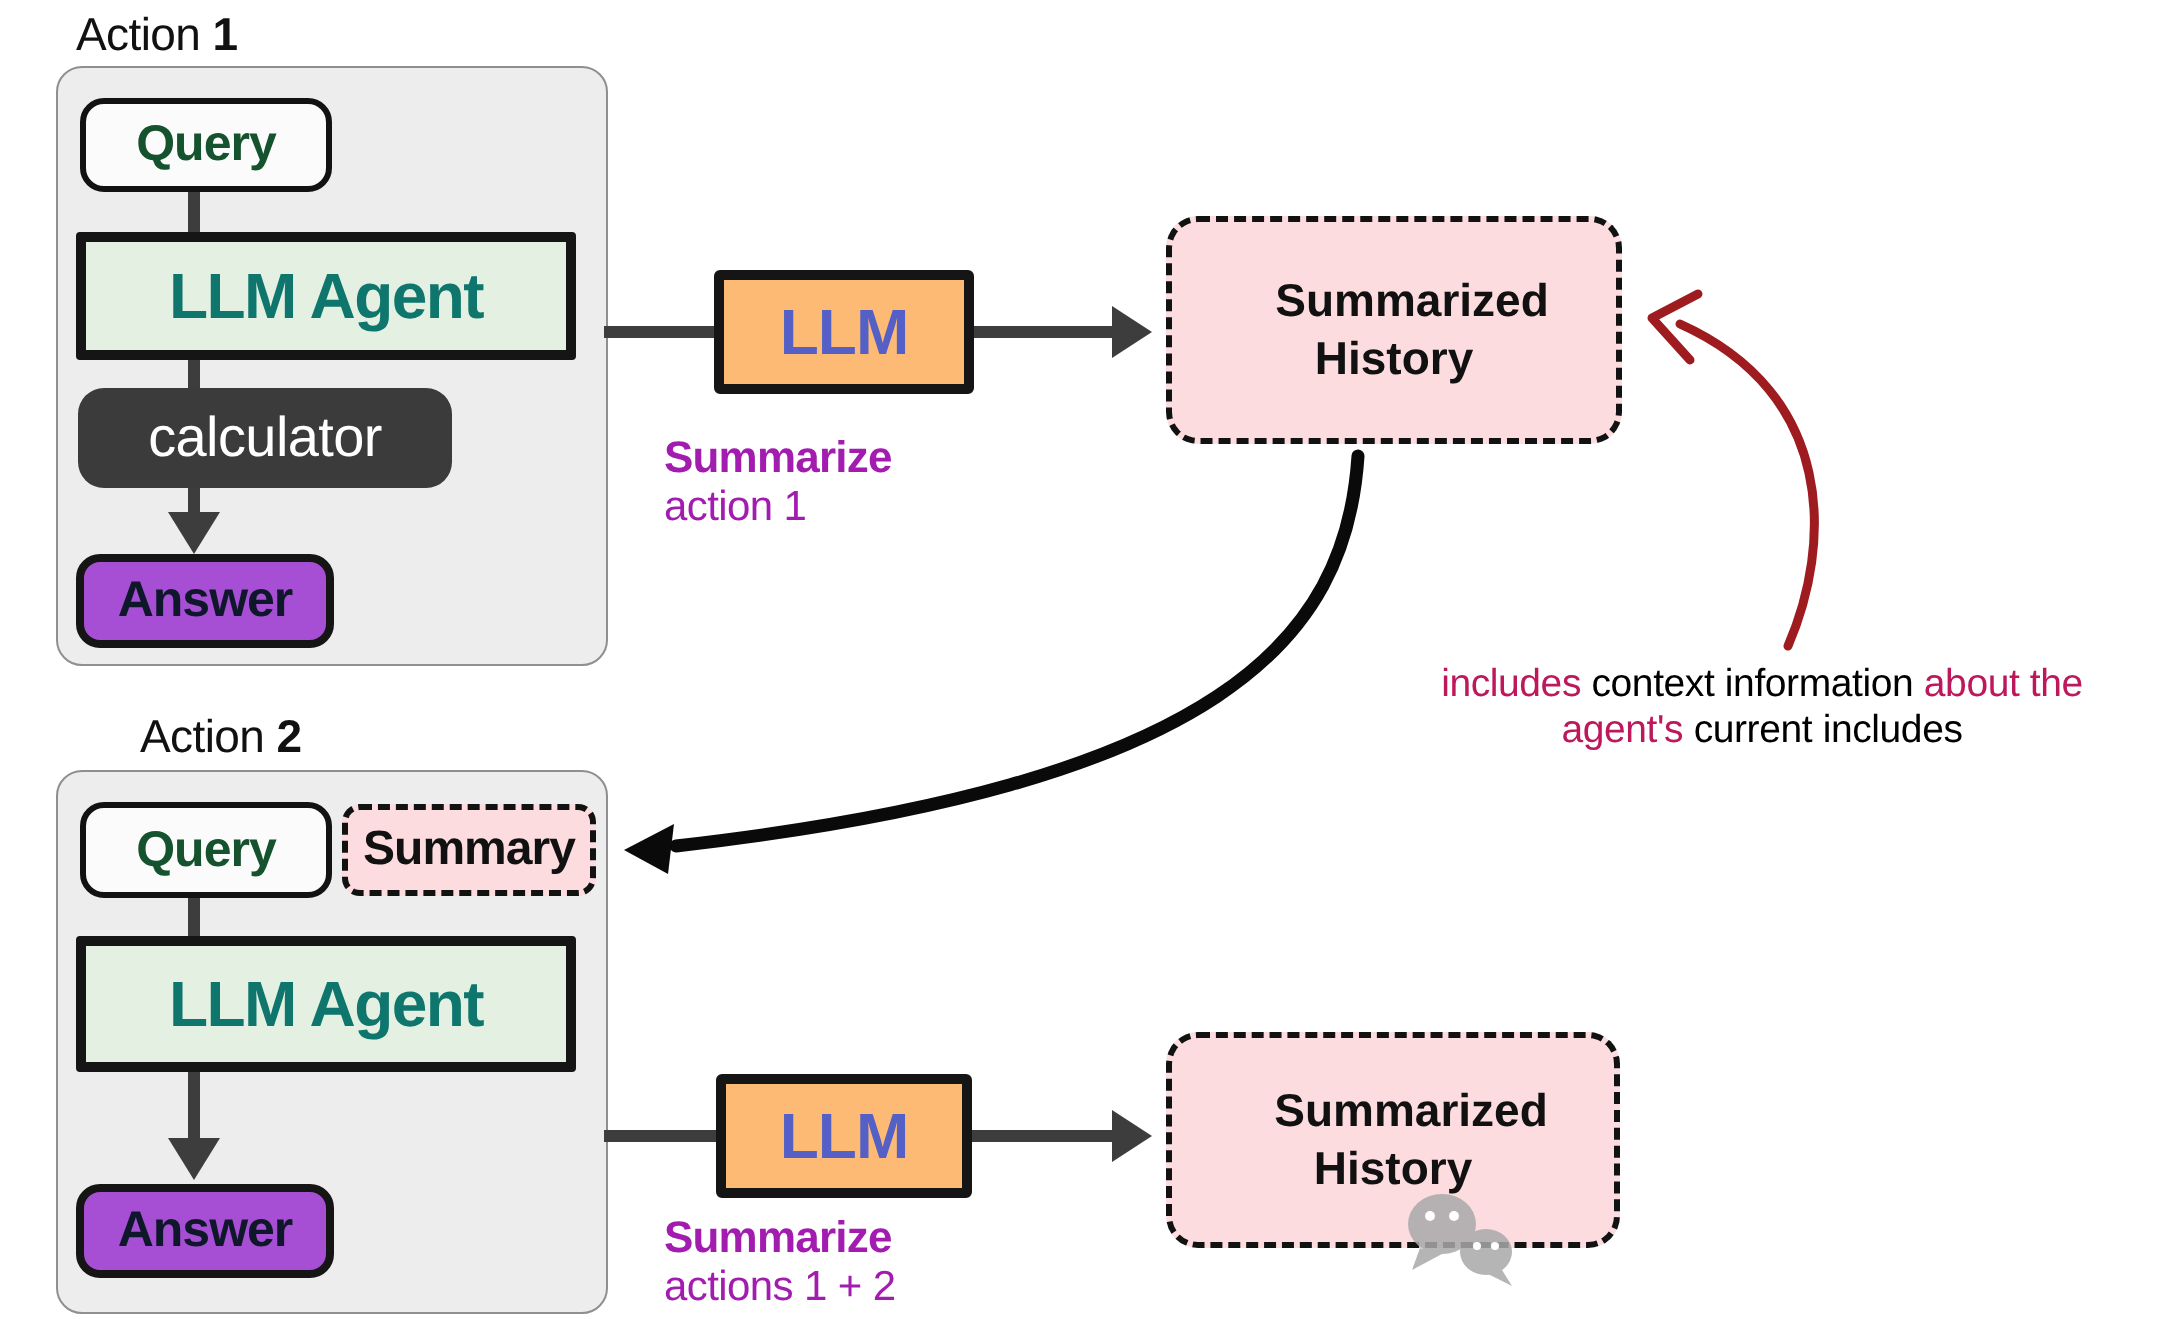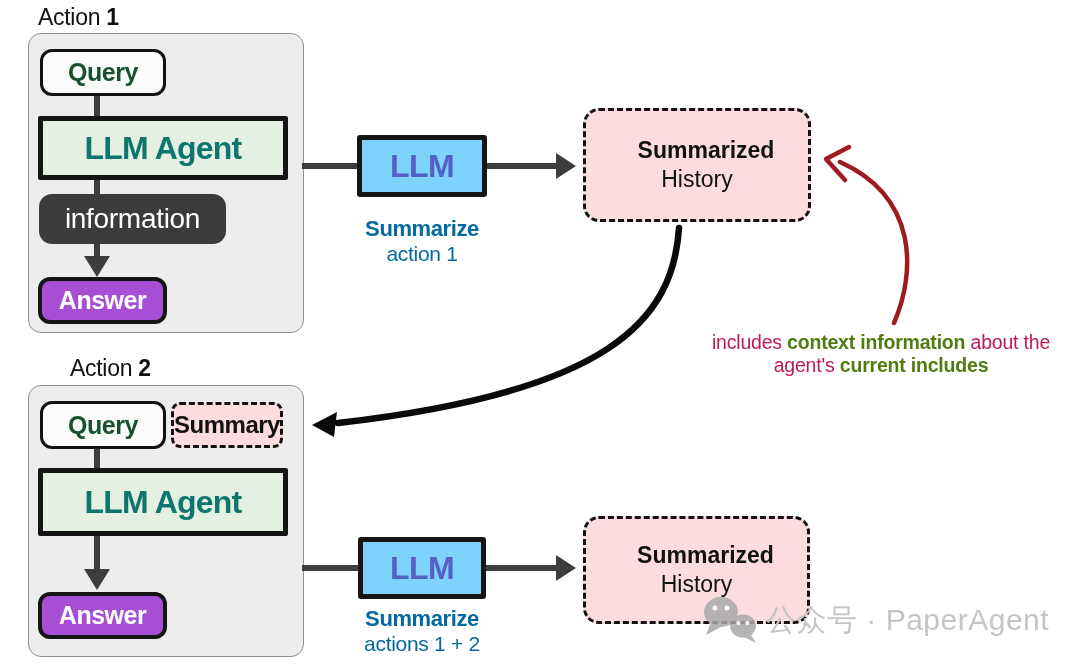--- a/index.html
+++ b/index.html
@@ -26,46 +26,46 @@
   .agent-box {
     background:#e4f1e2; border:5px solid #151515; border-radius:2px;
     font-weight:700; font-size:32px; color:#0f766e; letter-spacing:-0.8px;
   }
   .tool-box {
     background:#3b3b3b; border-radius:13px;
     font-weight:400; font-size:28px; color:#ffffff; letter-spacing:-0.3px;
   }
   .answer-box {
     background:#a74fd4; border:4px solid #151515; border-radius:12px;
-    font-weight:700; font-size:25px; color:#ffffff; letter-spacing:-0.5px;
+    font-weight:700; font-size:25px; color:#0f172a; letter-spacing:-0.5px;
   }
   .llm-box {
-    background:#7dd3fc; border:5.5px solid #151515; border-radius:3px;
+    background:#fdba74; border:5.5px solid #151515; border-radius:3px;
     font-weight:700; font-size:32px; color:#5560c7; letter-spacing:-0.5px;
   }
   .summary-out-box {
     background:#fcdcdf; border:3.5px dashed #121212; border-radius:16px;
     flex-direction:column; font-size:23px; color:#111; line-height:1.25;
   }
   .summary-out-box .l1 { font-weight:700;margin-left:18px; }
-  .summary-out-box .l2 { font-weight:400; }
+  .summary-out-box .l2 { font-weight:700; }
   .summary-small-box {
     background:#fcdcdf; border:3.5px dashed #121212; border-radius:9px;
     font-weight:700; font-size:24px; color:#111; letter-spacing:-0.5px;
   }
-  .llm-caption { position:absolute; text-align:center; z-index:3; color:#0369a1; }
+  .llm-caption { position:absolute; text-align:left; z-index:3; color:#a21caf; }
   .llm-caption .cap-bold { display:block; font-weight:700; font-size:22px; letter-spacing:-0.4px; }
   .llm-caption .cap-rest { display:block; font-weight:400; font-size:21px; letter-spacing:-0.3px; }
 
   .annotation {
     position:absolute; left:694px; top:331px; width:374px; text-align:center;
     font-size:19.5px; line-height:1.2; z-index:4; letter-spacing:-0.2px;
   }
   .annotation .red  { color:#be185d; font-weight:400; }
-  .annotation .dark { color:#4d7c0f; font-weight:700; }
+  .annotation .dark { color:#000000; font-weight:400; }
 
   .watermark {
     position:absolute; left:700px; top:594px; display:flex; align-items:center;
     z-index:4; color:#c5c5c5; font-size:30px; letter-spacing:0.5px;
   }
   .watermark .wm-text { margin-left:4px; white-space:nowrap; }
 </style>
 </head>
 <body>
 
@@ -106,21 +106,21 @@
     <polyline points="849,147 826,159 845,180" fill="none" stroke="#9e1c20" stroke-width="4.5" stroke-linecap="round" stroke-linejoin="round"></polyline>
   </svg>
 
   <div class="node query-box" style="left:40px; top:49px; width:126px; height:47px;">
     <span>Query</span>
   </div>
   <div class="node agent-box" style="left:38px; top:116px; width:250px; height:64px;">
     <span>LLM Agent</span>
   </div>
   <div class="node tool-box" style="left:39px; top:194px; width:187px; height:50px;">
-    <span>information</span>
+    <span>calculator</span>
   </div>
   <div class="node answer-box" style="left:38px; top:277px; width:129px; height:47px;">
     <span>Answer</span>
   </div>
 
   <div class="node llm-box" style="left:357px; top:135px; width:130px; height:62px;">
     <span>LLM</span>
   </div>
   <div class="llm-caption" style="left:332px; top:216px; width:180px;">
     <span class="cap-bold">Summarize</span>
@@ -132,21 +132,21 @@
     <span class="l2">History</span>
   </div>
 
   <div class="annotation">
     <span class="red">includes </span><span class="dark">context information</span><span class="red"> about the agent's </span><span class="dark">current includes</span>
   </div>
 
   <div class="node query-box" style="left:40px; top:401px; width:126px; height:48px;">
     <span>Query</span>
   </div>
-  <div class="node summary-small-box" style="left:171px; top:402px; width:112px; height:46px;">
+  <div class="node summary-small-box" style="left:171px; top:402px; width:127px; height:46px;">
     <span>Summary</span>
   </div>
   <div class="node agent-box" style="left:38px; top:468px; width:250px; height:68px;">
     <span>LLM Agent</span>
   </div>
   <div class="node answer-box" style="left:38px; top:592px; width:129px; height:47px;">
     <span>Answer</span>
   </div>
 
   <div class="node llm-box" style="left:358px; top:537px; width:128px; height:62px;">
@@ -170,16 +170,15 @@
         <ellipse cx="43" cy="32" rx="13" ry="11.5"></ellipse>
         <polygon points="51,41 56,49 44,43"></polygon>
       </g>
       <g fill="#ffffff">
         <circle cx="15" cy="14" r="2.5"></circle>
         <circle cx="27" cy="14" r="2.5"></circle>
         <circle cx="38.5" cy="29" r="2"></circle>
         <circle cx="47.5" cy="29" r="2"></circle>
       </g>
     </svg>
-    <span class="wm-text">公众号 · PaperAgent</span>
   </div>
 
 </div>
 
 </body></html>

